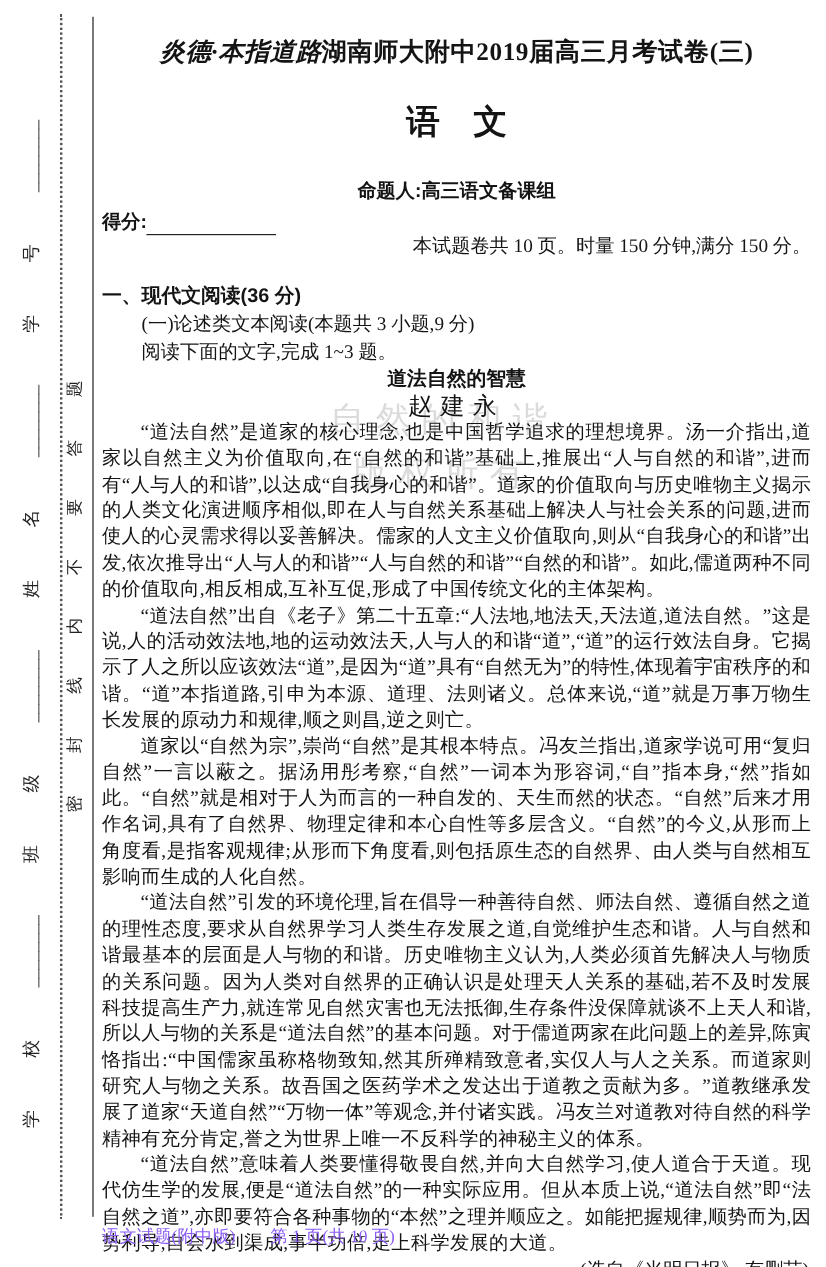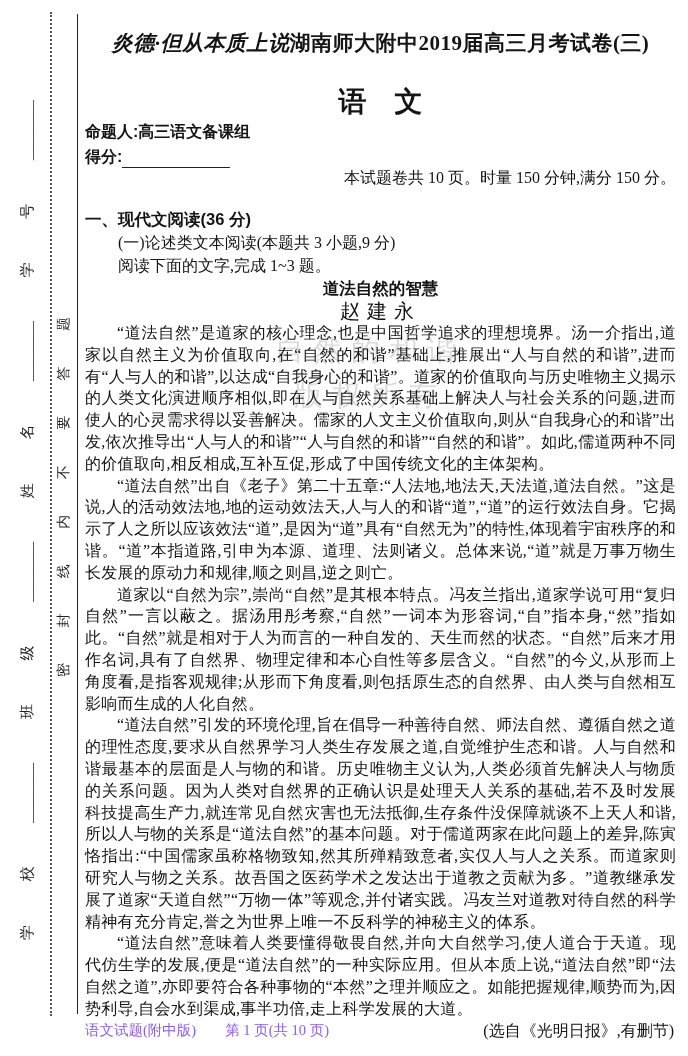--- a/index.html
+++ b/index.html
@@ -48,22 +48,22 @@
   .exam-header {
     text-align:center; font-size:21px; font-weight:bold; line-height:30px;
     margin-top:8px; letter-spacing:0.5px;
   }
   .exam-header .brand { font-style:italic; }
   .subject-title {
     text-align:center; font-size:28px; font-weight:bold; line-height:40px;
     margin-top:24px; font-family:"Liberation Sans", sans-serif;
   }
   .setter-line {
-    text-align:left; font-size:16px; font-weight:bold; line-height:20px;
-    margin-top:0; font-family:"Liberation Sans", sans-serif;
+    text-align:center; font-size:16px; font-weight:bold; line-height:20px;
+    margin-top:28px; font-family:"Liberation Sans", sans-serif;
   }
   .score-line {
     display:flex; justify-content:flex-start; align-items:flex-end;
     height:22px; margin-top:4px; padding-right:2px;
   }
   .score-line .score-label {
     font-size:16px; font-weight:bold;
     font-family:"Liberation Sans", sans-serif;
   }
   .score-line .score-blank {
@@ -105,21 +105,21 @@
 <div class="seal-text">密封线内不要答题</div>
 <div class="margin-separator-line"></div>
 
 <div class="watermark">
   <div>自然的和谐</div>
   <div>版权所有</div>
 </div>
 
 <div class="content">
   <div class="exam-header">
-    <span class="brand">炎德·但从本质上说</span><span>湖南师大附中2019届高三月考试卷(三)</span>
+    <span class="brand">炎德·本指道路</span><span>湖南师大附中2019届高三月考试卷(三)</span>
   </div>
   <div class="subject-title">语　文</div>
   <div class="setter-line">命题人:高三语文备课组</div>
   <div class="score-line">
     <span class="score-label">得分:</span>
     <span class="score-blank"></span>
   </div>
   <div class="exam-info">本试题卷共 10 页。时量 150 分钟,满分 150 分。</div>
 
   <div class="section-heading">一、现代文阅读(36 分)</div>

